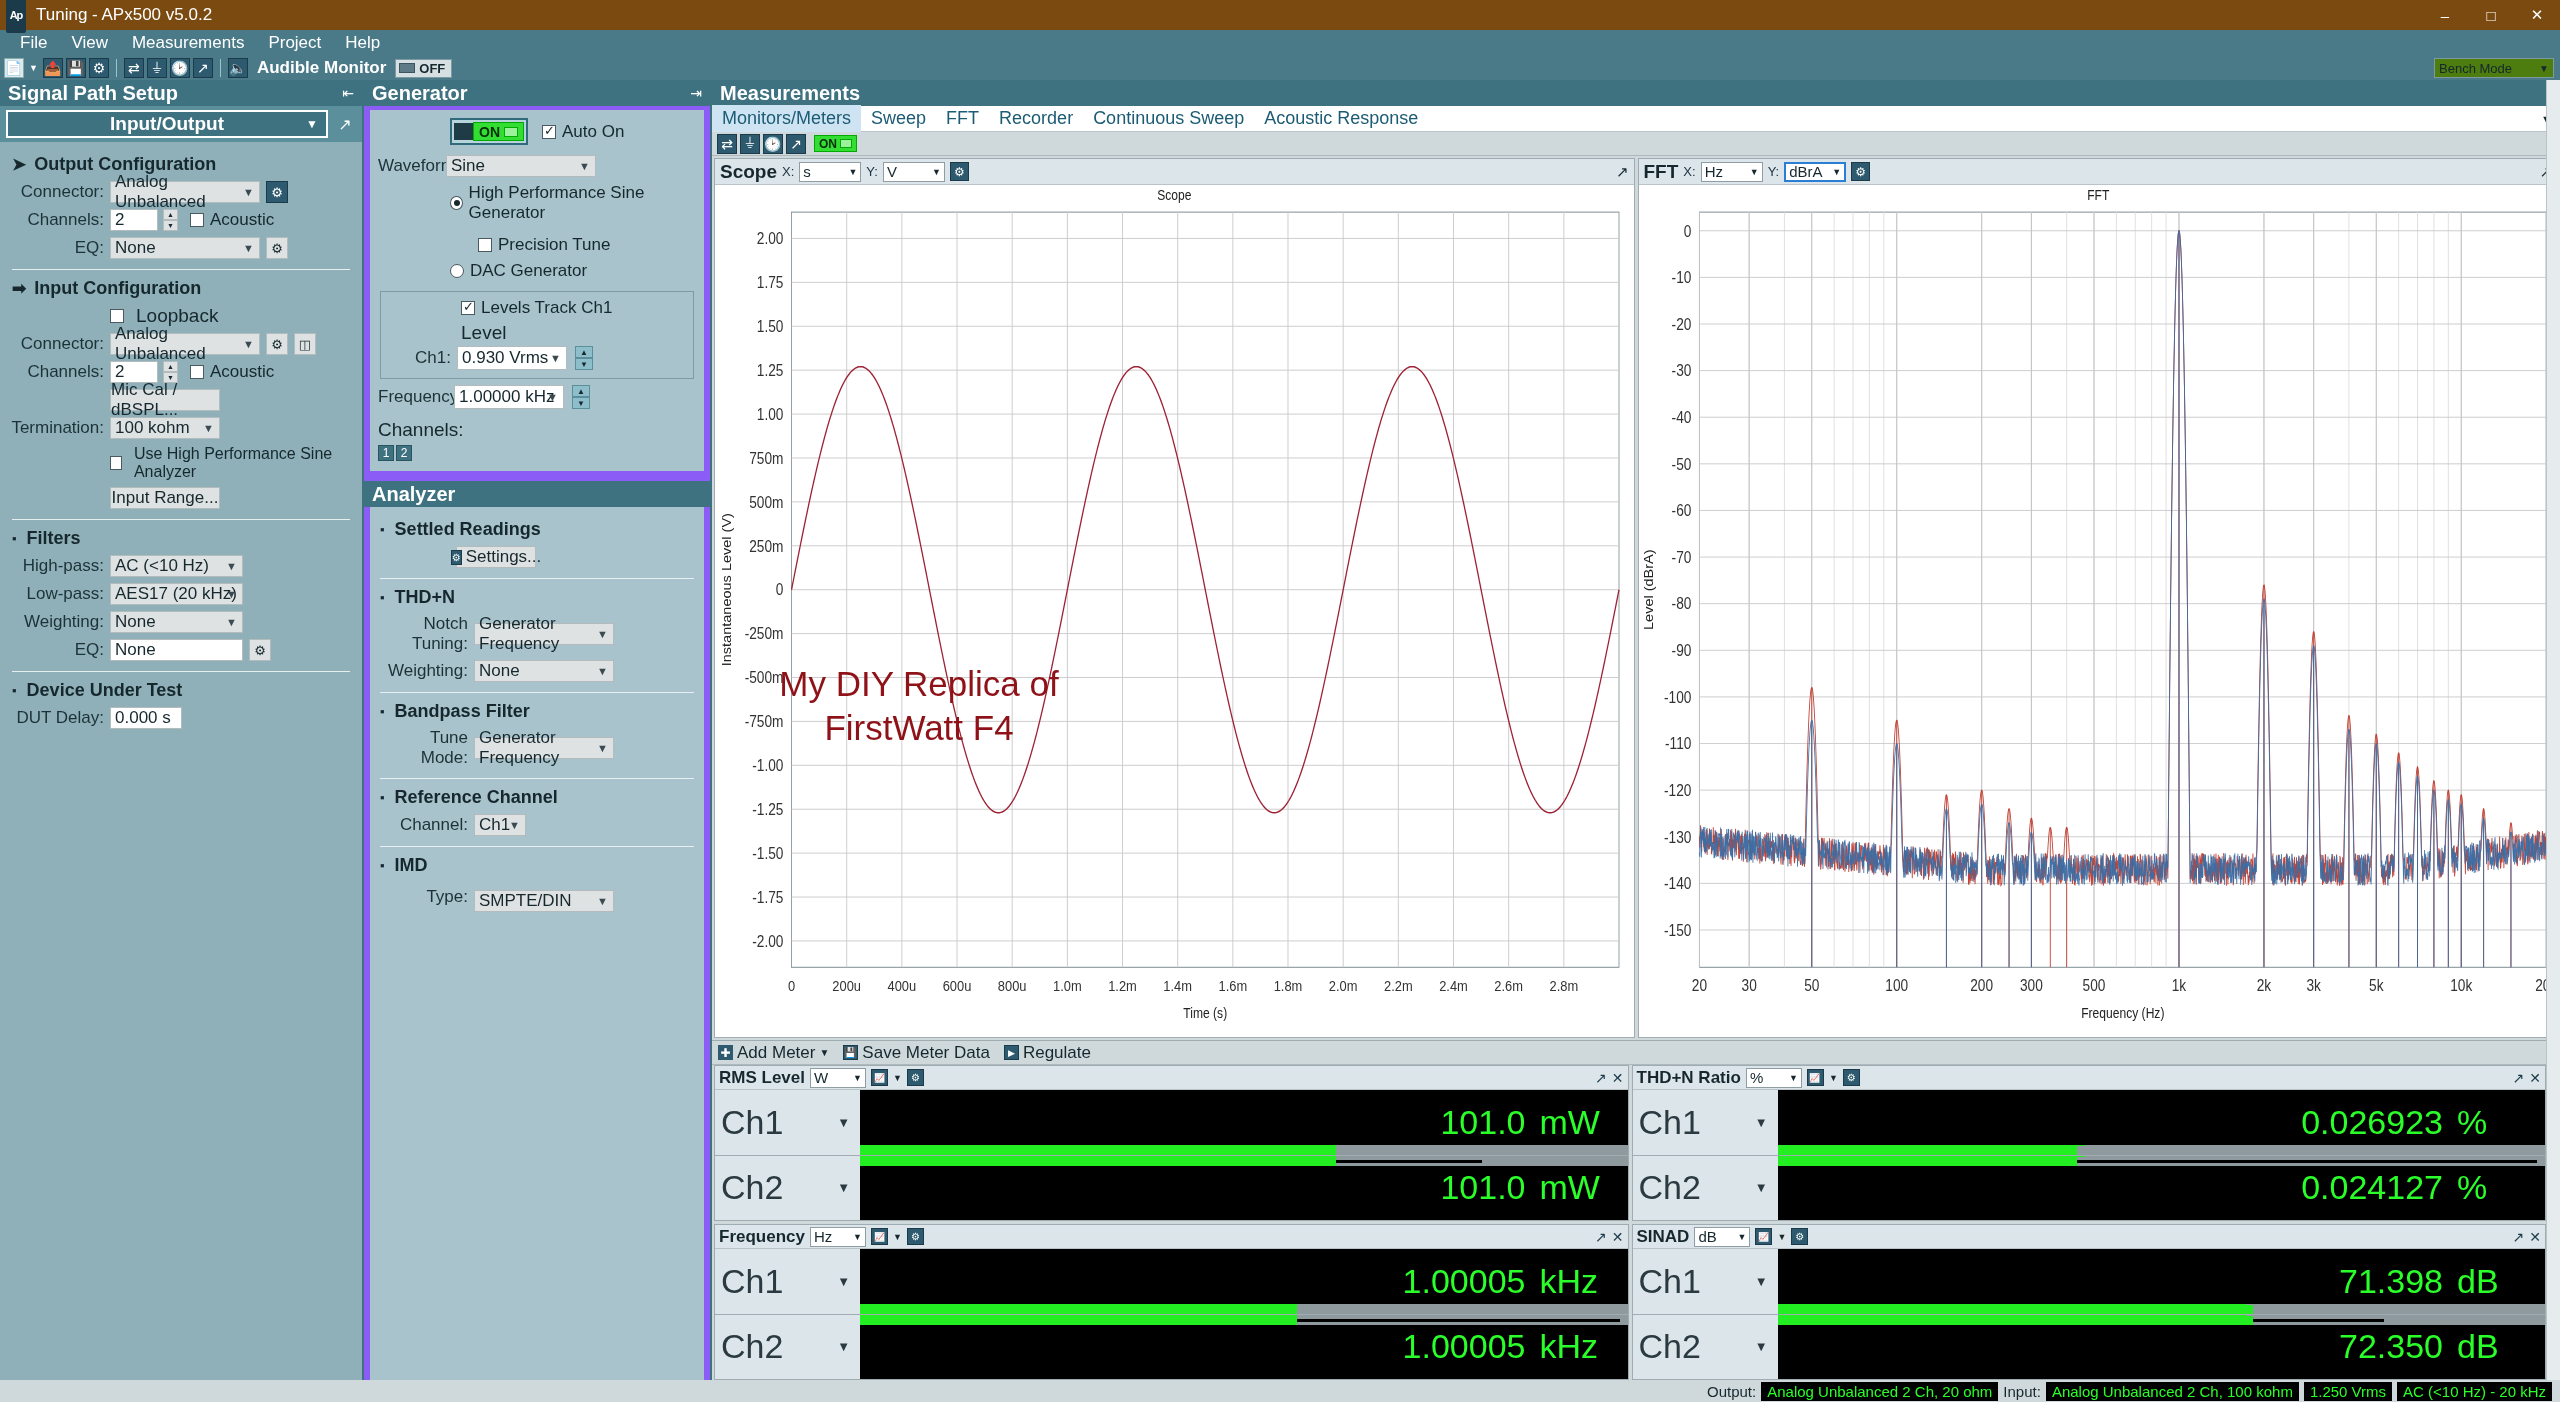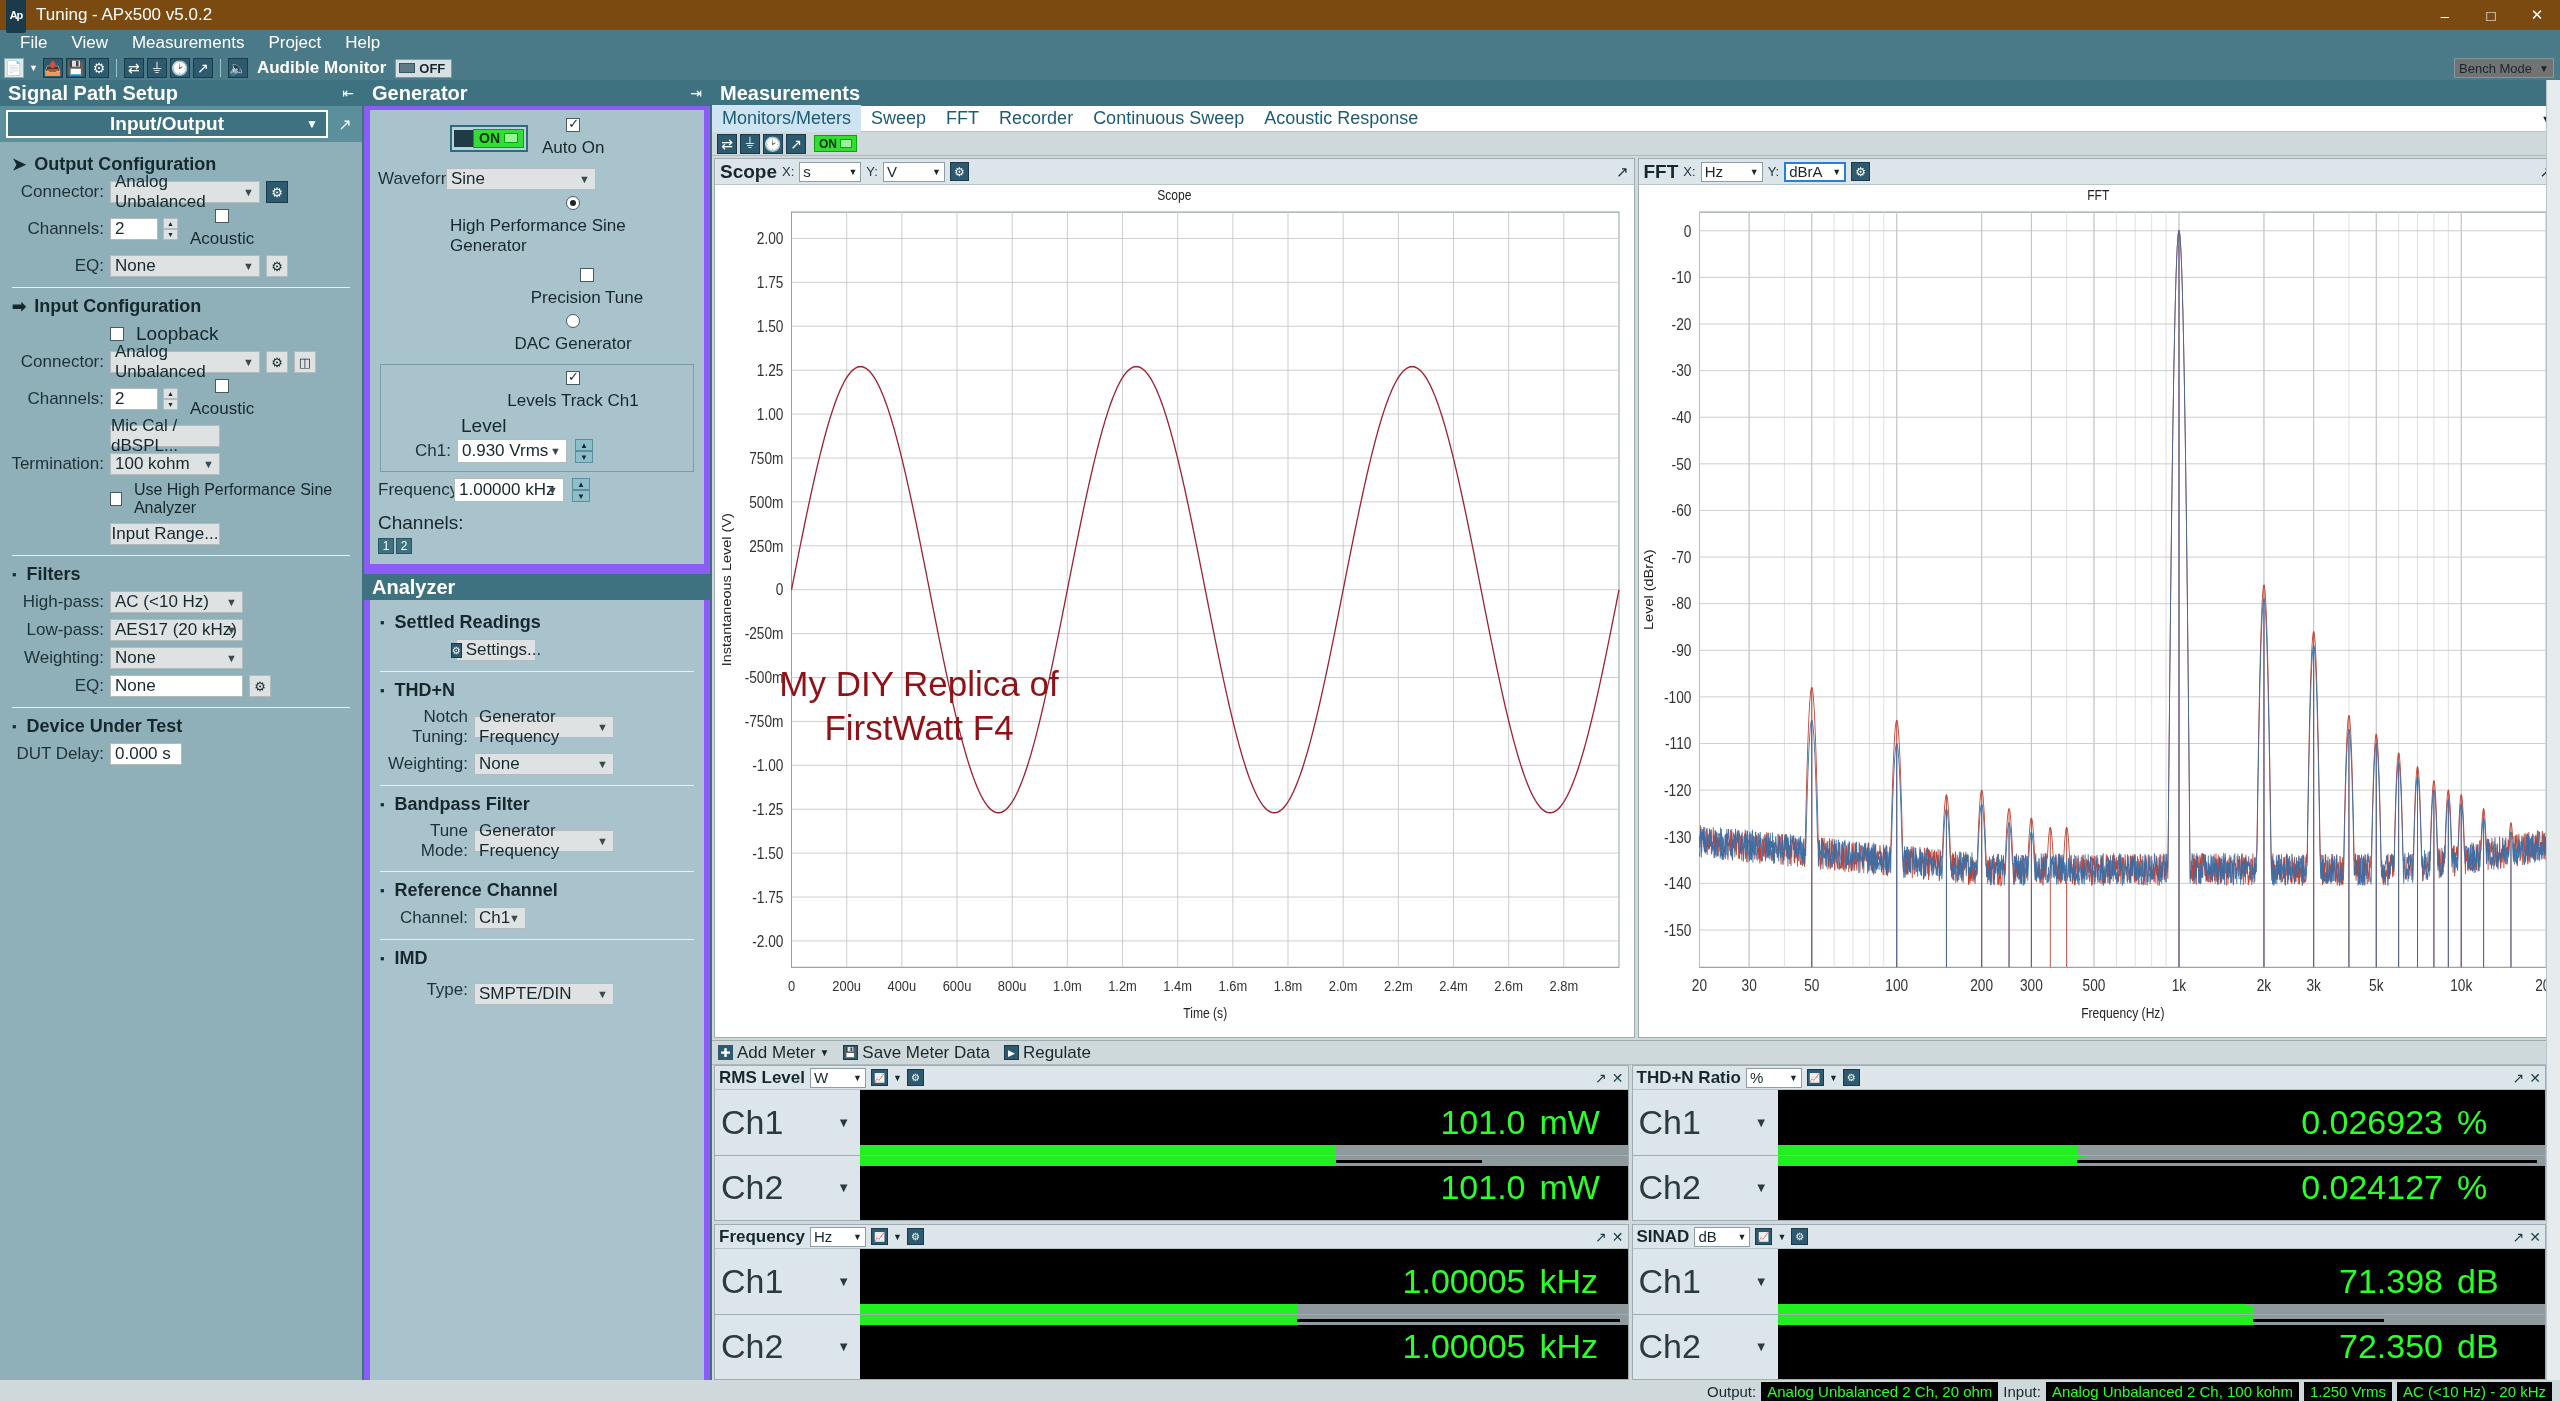--- a/index.html
+++ b/index.html
@@ -47,21 +47,21 @@
   .tb-sep{width:1px;height:18px;background:#9fc2cc;margin:0 4px;}
   .tb-caret{font-size:9px;color:#fff;margin:0 2px;}
   .audible{color:#fff;font-size:17px;font-weight:bold;margin-left:6px;}
   .offtog{
     display:inline-flex;align-items:center;gap:4px;background:#d6dfe2;
     border:1px solid #7d9aa3;padding:1px 6px 1px 3px;margin-left:6px;font-size:13px;
     font-weight:bold;color:#16282e;
   }
   .offtog .knob{width:16px;height:10px;background:#5c7b86;display:block;border:1px solid #3b5660;}
   .bench-mode{
-    position:absolute;right:6px;top:2px;width:100px;height:20px;background:#737373;
+    position:absolute;right:6px;top:2px;width:120px;height:20px;background:#4d7c0f;
     border:1px solid #7d9aa3;font-size:13px;display:flex;align-items:center;
     justify-content:space-between;padding:0 4px;color:#16282e;
   }
 
   
   .body-area{position:absolute;top:80px;left:0;right:0;bottom:22px;display:flex;}
 
   .panel-head{
     background:#3e7280;color:#fff;font-weight:bold;font-size:20px;
     height:26px;display:flex;align-items:center;padding-left:8px;position:relative;
@@ -91,21 +91,21 @@
   .fld.white{background:#fff;}
   .fld .cv{position:absolute;right:5px;font-size:11px;color:#3a4a50;}
   .fld.wide{width:150px;}
   .fld.med{width:110px;}
   .fld.num{width:48px;}
   .spin{display:flex;flex-direction:column;width:15px;height:22px;margin-left:-1px;}
   .spin div{flex:1;background:#dfe2e3;border:1px solid #b3bbbd;font-size:7px;display:flex;align-items:center;justify-content:center;line-height:1;}
   .cbx{width:14px;height:14px;border:1px solid #4a5a60;background:#fff;display:inline-block;vertical-align:middle;}
   .cbx.on{position:relative;}
   .cbx.on::after{content:"\2713";position:absolute;left:1px;top:-3px;font-size:13px;color:#16282e;}
-  .cbrow{display:flex;align-items:center;gap:6px;font-size:17px;flex-direction:column;}
+  .cbrow{display:flex;align-items:center;gap:6px;font-size:17px;}
   .btn-sq{width:22px;height:22px;background:#dfe2e3;border:1px solid #b3bbbd;display:flex;align-items:center;justify-content:center;font-size:13px;}
   .btn-sq.dark{background:#2d5a6e;color:#fff;border-color:#1b3a4a;}
   .btn-wide{background:#dfe2e3;border:1px solid #b3bbbd;height:22px;font-size:17px;display:flex;align-items:center;justify-content:center;}
   .hr{height:1px;background:#e8eff1;margin:10px 2px 8px 2px;}
   .ind{margin-left:100px;}
 
   
   .col-gen{width:348px;background:#8b5cf6;border-right:2px solid #3e7280;display:flex;flex-direction:column;}
   .gen-box{background:#a8c3cb;margin:4px 6px 0 6px;padding:8px 8px 10px 8px;}
   .onoff{

